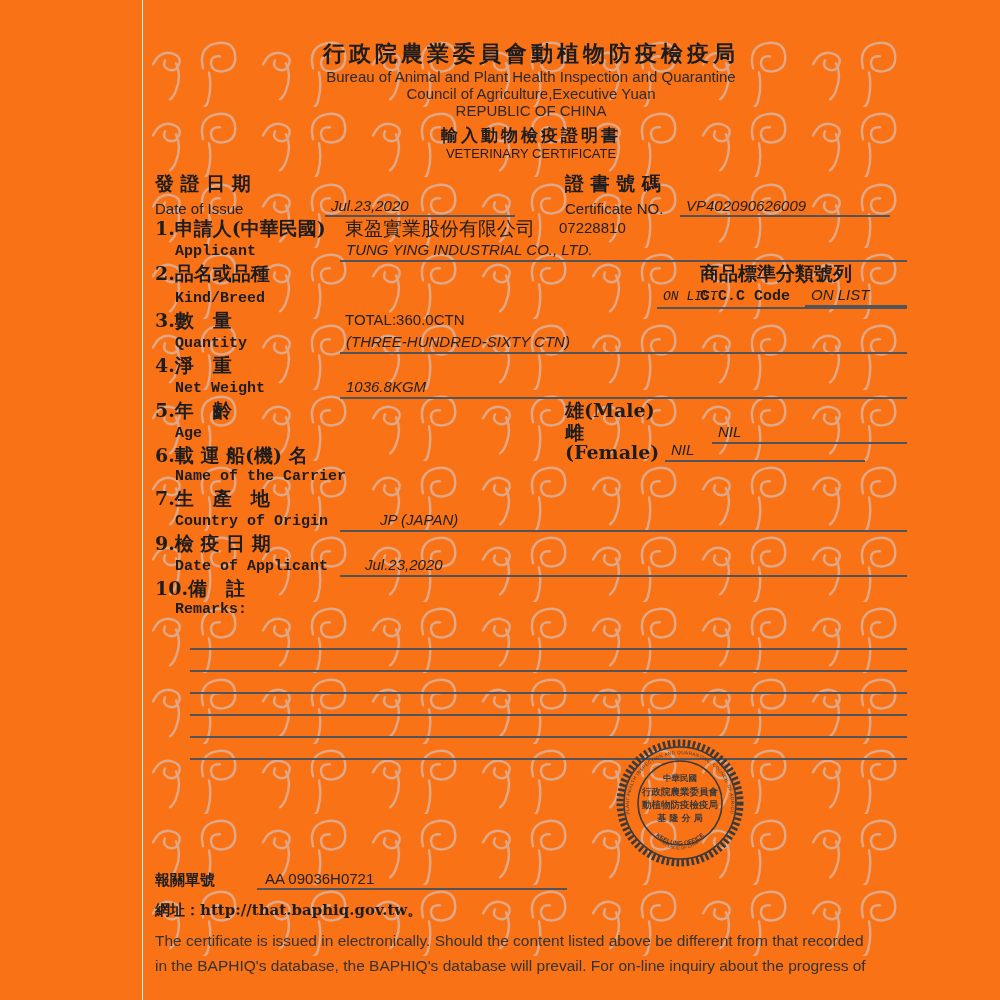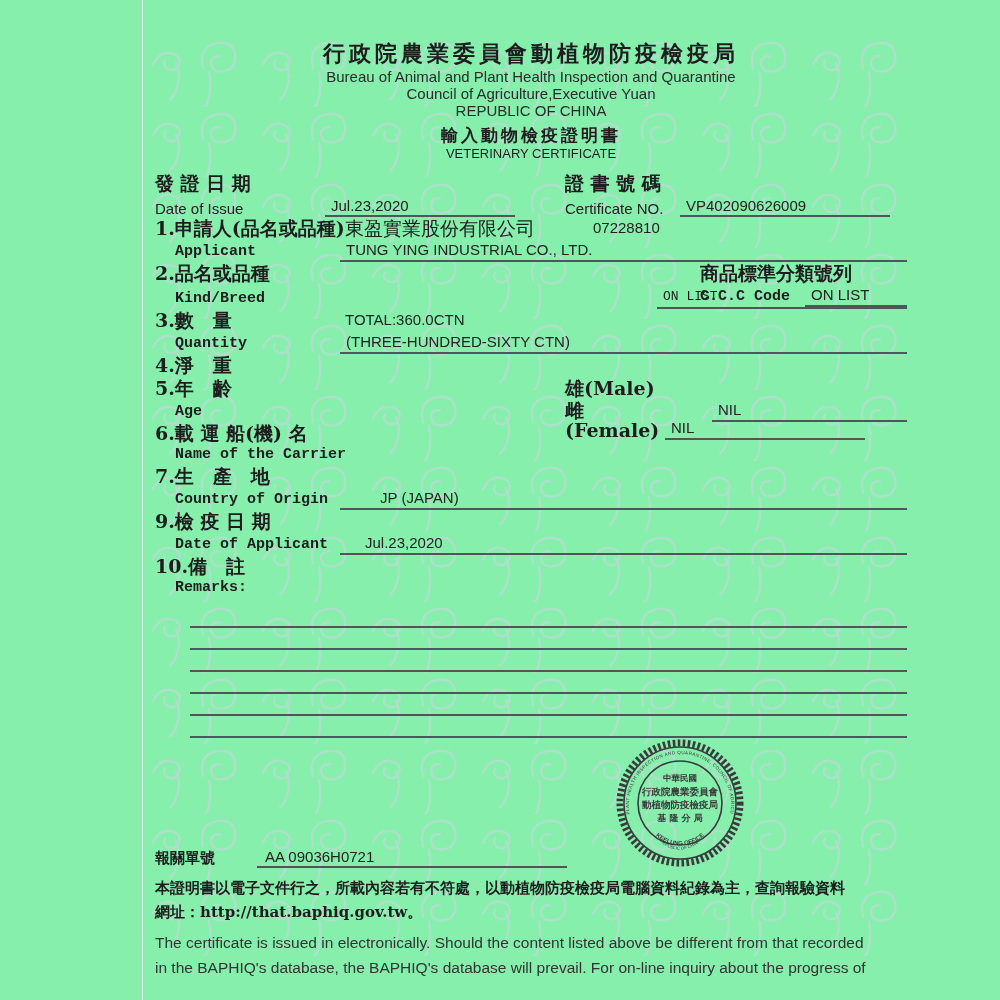--- a/index.html
+++ b/index.html
@@ -1,20 +1,20 @@
 <!DOCTYPE html>
 <html><head>
 <meta charset="utf-8">
 <style>
   * { margin:0; padding:0; box-sizing:border-box; }
   html,body { background:#ffffff; }
   body { width:1000px; height:1000px; position:relative; overflow:hidden;
          font-family:"Liberation Sans", sans-serif; color:#1d1d1f; }
 
-  .page { position:absolute; inset:0; background:#86efac; }
+  .page { position:absolute; inset:0; background:#f97316; }
   .page-edge { position:absolute; left:142px; top:0; width:1px; height:1000px; background:#e7e8ee; }
 
   
   .wm-layer { position:absolute; left:145px; top:36px; width:770px; height:920px;
               display:flex; flex-wrap:wrap; overflow:hidden; z-index:0; pointer-events:none; }
   .wm-layer svg { width:110px; height:70.7px; flex:0 0 auto; }
 
   
   .content { position:absolute; left:155px; top:38px; width:752px; z-index:2; }
 
@@ -26,21 +26,21 @@
                font-family:"DejaVu Serif", serif; }
   .hdr .c-en { font-size:13px; line-height:15px; }
 
   .zh { font-family:"DejaVu Serif", serif; font-weight:700; font-size:19px; }
   .mono { font-family:"Liberation Mono", monospace; font-weight:700; font-size:15px; }
   .val { font-family:"Liberation Sans", sans-serif; font-size:15px; color:#222; }
   .small-mono { font-family:"Liberation Mono", monospace; font-size:13px; font-weight:400; }
 
   .row { position:relative; line-height:20px; min-height:20px; }
   .l2 { display:flex; align-items:flex-end; padding-left:20px;justify-content:space-between; }
-  .fill { border-bottom:2px solid #53535a; flex:1; padding-left:6px; }
+  .fill { border-bottom:2px solid #53535a; flex:1; padding-left:6px;font-style:italic; }
   .abs410 { position:absolute; left:410px; top:0; }
   .abs545 { position:absolute; left:545px; top:0; }
   .wfix { flex:0 0 auto; }
 
   .daterow { display:flex; margin-top:10px; }
   .daterow .dcol { width:410px; }
   .daterow .ccol { flex:1; }
   .daterow .line { display:flex; align-items:flex-end; }
   .daterow .fill { flex:0 0 auto; }
 
@@ -821,23 +821,23 @@
         <div class="zh">證 書 號 碼</div>
         <div class="line">
           <span class="val wfix" style="width:115px">Certificate NO.</span>
           <span class="fill" style="width:210px"><span class="val">VP402090626009</span></span>
         </div>
       </div>
     </div>
 
     <div class="item">
       <div class="row">
-        <span class="zh"><span class="num">1.</span><span>申請人(品名或品種)</span></span>
+        <span class="zh"><span class="num">1.</span><span>申請人(中華民國)</span></span>
         <span class="zh" style="position:absolute; left:190px; font-weight:400">東盈實業股份有限公司</span>
-        <span class="val" style="position:absolute; left:438px">07228810</span>
+        <span class="val" style="position:absolute; left:404px">07228810</span>
       </div>
       <div class="row l2">
         <span class="mono wfix" style="width:165px">Applicant</span>
         <span class="fill"><span class="val">TUNG YING INDUSTRIAL CO., LTD.</span></span>
       </div>
     </div>
 
     <div class="item">
       <div class="row">
         <span class="zh"><span class="num">2.</span><span>品名或品種</span></span>
@@ -861,20 +861,24 @@
       <div class="row l2">
         <span class="mono wfix" style="width:165px">Quantity</span>
         <span class="fill"><span class="val">(THREE-HUNDRED-SIXTY CTN)</span></span>
       </div>
     </div>
 
     <div class="item">
       <div class="row">
         <span class="zh"><span class="num">4.</span><span>淨　重</span></span>
       </div>
+      <div class="row l2">
+        <span class="mono wfix" style="width:165px">Net Weight</span>
+        <span class="fill"><span class="val">1036.8KGM</span></span>
+      </div>
     </div>
 
     <div class="item">
       <div class="row">
         <span class="zh"><span class="num">5.</span><span>年　齡</span></span>
         <span class="zh abs410">雄(Male)</span>
       </div>
       <div class="row l2">
         <span class="mono wfix" style="width:165px">Age</span>
         <span class="fill wfix" style="width:195px"><span class="val">NIL</span></span>
@@ -931,21 +935,20 @@
         <div class="remark-line"></div>
       </div>
     </div>
 
     <div class="customs">
       <span class="zh cu-label">報關單號</span>
       <span class="cu-fill"><span class="val">AA 09036H0721</span></span>
     </div>
 
     <div class="foot-zh">
-      <div>本證明書以電子文件行之，所載內容若有不符處，以動植物防疫檢疫局電腦資料紀錄為主，查詢報驗資料</div>
       <div>網址：http://that.baphiq.gov.tw。</div>
     </div>
     <div class="foot-en">
       <div>The certificate is issued in electronically. Should the content listed above be different from that recorded</div>
       <div>in the BAPHIQ's database, the BAPHIQ's database will prevail. For on-line inquiry about the progress of</div>
 
     </div>
   </div>
 
   <svg class="seal" viewBox="0 0 136 136">

